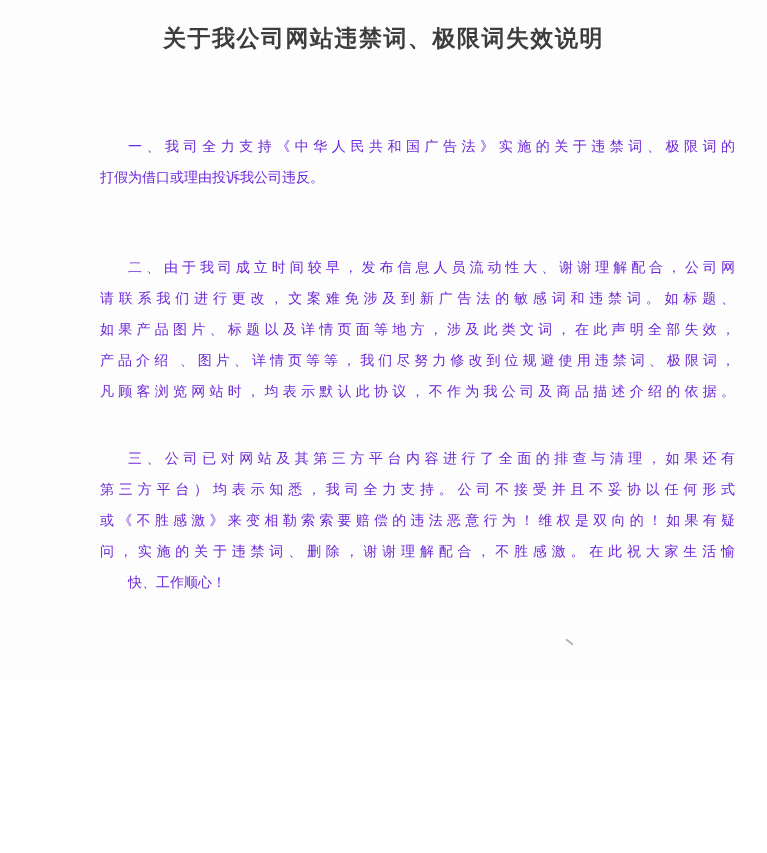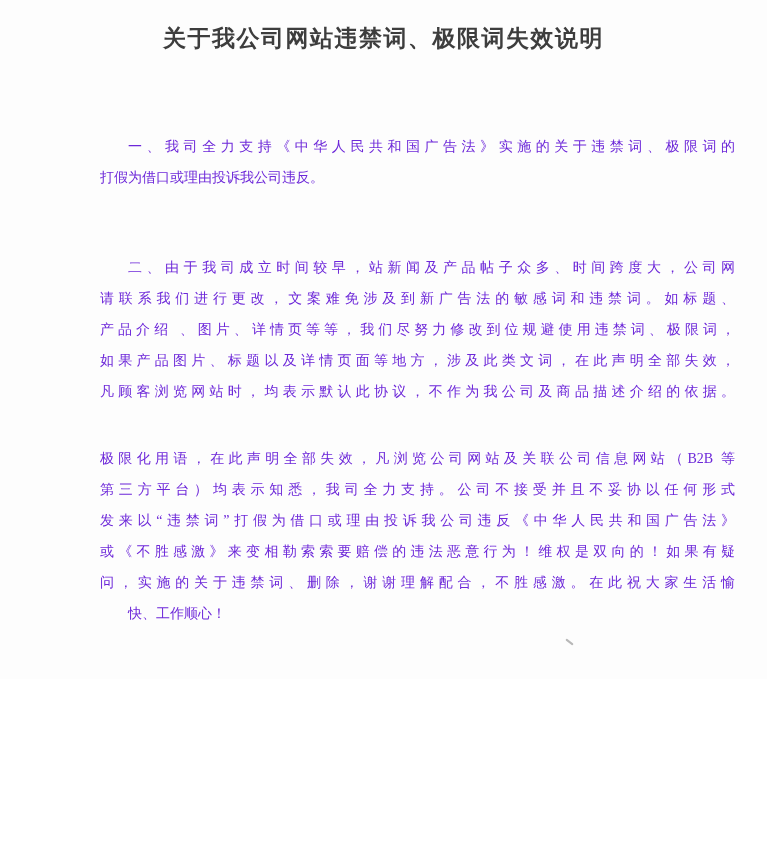--- a/index.html
+++ b/index.html
@@ -111,31 +111,30 @@
 <div class="page">
 
   <div class="doc-title">关于我公司网站违禁词、极限词失效说明</div>
 
   <div class="para para-1">
     <div class="line just ind2">一、我司全力支持《中华人民共和国广告法》实施的关于违禁词、极限词的</div>
     <div class="line">打假为借口或理由投诉我公司违反。</div>
   </div>
 
   <div class="para para-2">
-    <div class="line just ind2">二、由于我司成立时间较早，站新闻及产品帖子众多、时间跨度大，公司网</div>
+    <div class="line just ind2">二、由于我司成立时间较早，发布信息人员流动性大、谢谢理解配合，公司网</div>
     <div class="line just">请联系我们进行更改，文案难免涉及到新广告法的敏感词和违禁词。如标题、</div>
+    <div class="line just">如果产品图片、标题以及详情页面等地方，涉及此类文词，在此声明全部失效，</div>
     <div class="line just">产品介绍 、图片、详情页等等，我们尽努力修改到位规避使用违禁词、极限词，</div>
-    <div class="line just">如果产品图片、标题以及详情页面等地方，涉及此类文词，在此声明全部失效，</div>
     <div class="line just">凡顾客浏览网站时，均表示默认此协议，不作为我公司及商品描述介绍的依据。</div>
   </div>
 
   <div class="para para-3">
-    <div class="line just">极限化用语，在此声明全部失效，凡浏览公司网站及关联公司信息网站（B2B 等</div>
+    <div class="line just ind2">三、公司已对网站及其第三方平台内容进行了全面的排查与清理，如果还有</div>
     <div class="line just">第三方平台）均表示知悉，我司全力支持。公司不接受并且不妥协以任何形式</div>
-    <div class="line just">发来以“违禁词”打假为借口或理由投诉我公司违反《中华人民共和国广告法》</div>
     <div class="line just">或《不胜感激》来变相勒索索要赔偿的违法恶意行为！维权是双向的！如果有疑</div>
     <div class="line just">问，实施的关于违禁词、删除，谢谢理解配合，不胜感激。在此祝大家生活愉</div>
     <div class="line ind2">快、工作顺心！</div>
   </div>
 
   <div class="closing-line ind4">特此公告！</div>
 
   <div class="company-line">高亚科技（广州）有限公司</div>
 
   <div class="date-line">2022 年 12 月 28 日</div>

